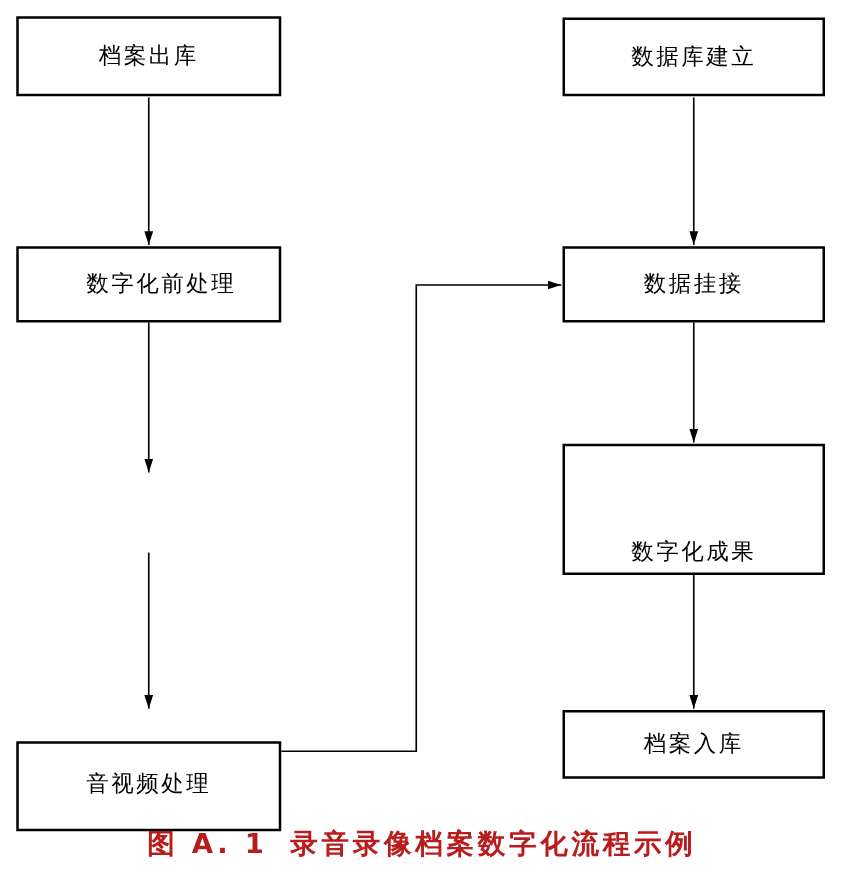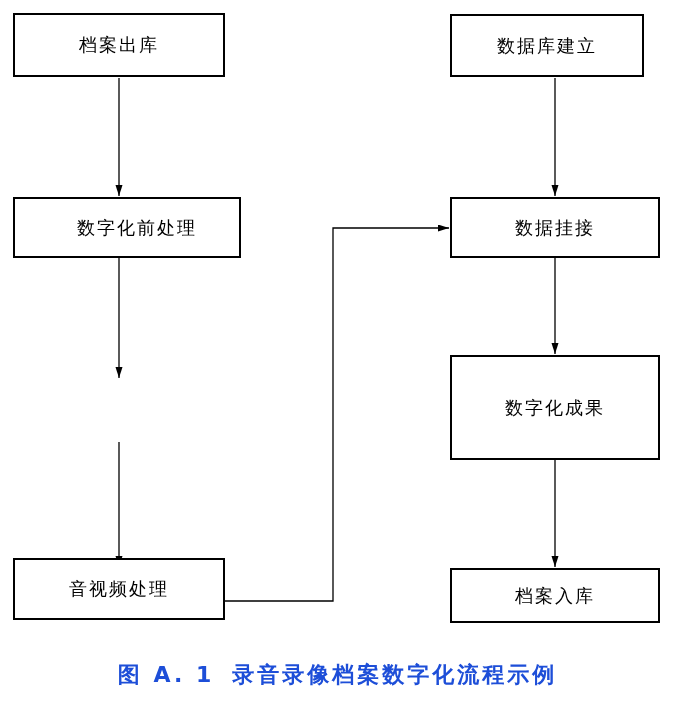--- a/index.html
+++ b/index.html
@@ -32,39 +32,39 @@
     align-items: center;
     justify-content: center;
     font-size: 18px;
     color: #000000;
     letter-spacing: 2px;
     line-height: 32px;
     text-align: center;
   }
   
   .n-archive-checkout { left: 13px;  top: 13px;  width: 212px; height: 64px; }
-  .n-pre-digitization { left: 13px;  top: 197px; width: 228px; height: 61px; padding-left: 20px; }
+  .n-pre-digitization { left: 13px;  top: 197px; width: 212px; height: 61px; padding-left: 20px; }
   .n-info-collection  { left: 13px;  top: 379px; width: 212px; height: 64px; }
-  .n-av-processing    { left: 13px;  top: 558px; width: 212px; height: 62px; }
+  .n-av-processing    { left: 13px;  top: 593px; width: 212px; height: 72px; font-family: Liberation Mono, monospace; }
   
-  .n-database-creation   { left: 450px; top: 14px;  width: 194px; height: 63px; }
+  .n-database-creation   { left: 450px; top: 14px;  width: 210px; height: 63px; }
   .n-data-linking        { left: 450px; top: 197px; width: 210px; height: 61px; }
-  .n-acceptance-transfer { left: 450px; top: 355px; width: 210px; height: 105px; }
+  .n-acceptance-transfer { left: 450px; top: 355px; width: 210px; height: 105px; justify-content: flex-end; }
   .n-archive-storage     { left: 450px; top: 568px; width: 210px; height: 55px; }
 
   .caption {
     position: absolute;
     left: 0;
     top: 660px;
     width: 675px;
     text-align: center;
     font-family: "DejaVu Sans", sans-serif;
     font-weight: bold;
     font-size: 22px;
-    color: #1d4ed8;
+    color: #b91c1c;
     letter-spacing: 3px;
     white-space: nowrap;
   }
   .caption .cap-label { margin-right: 18px; }
 </style>
 </head>
 <body>
 
 <div class="canvas">
 

